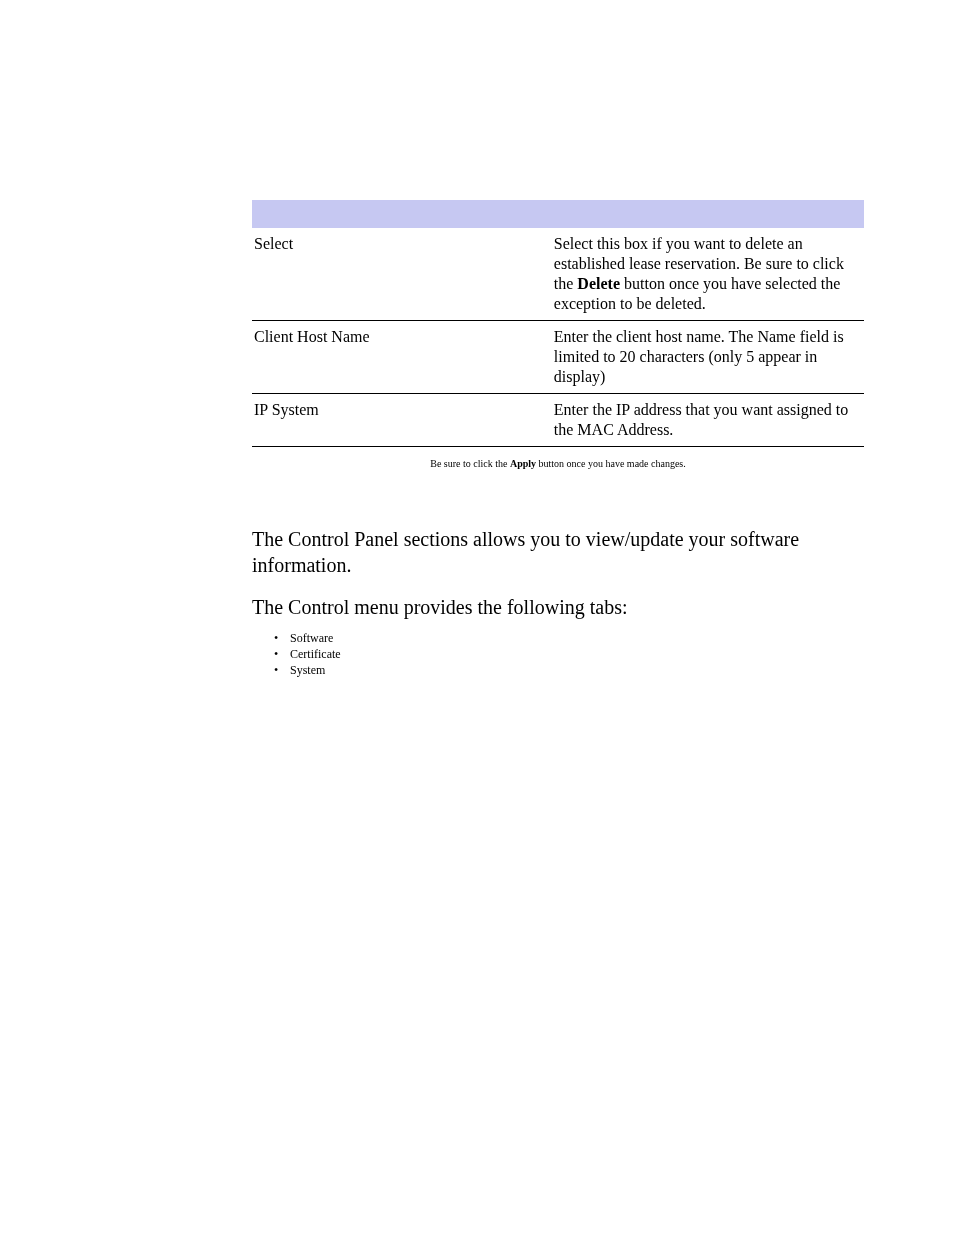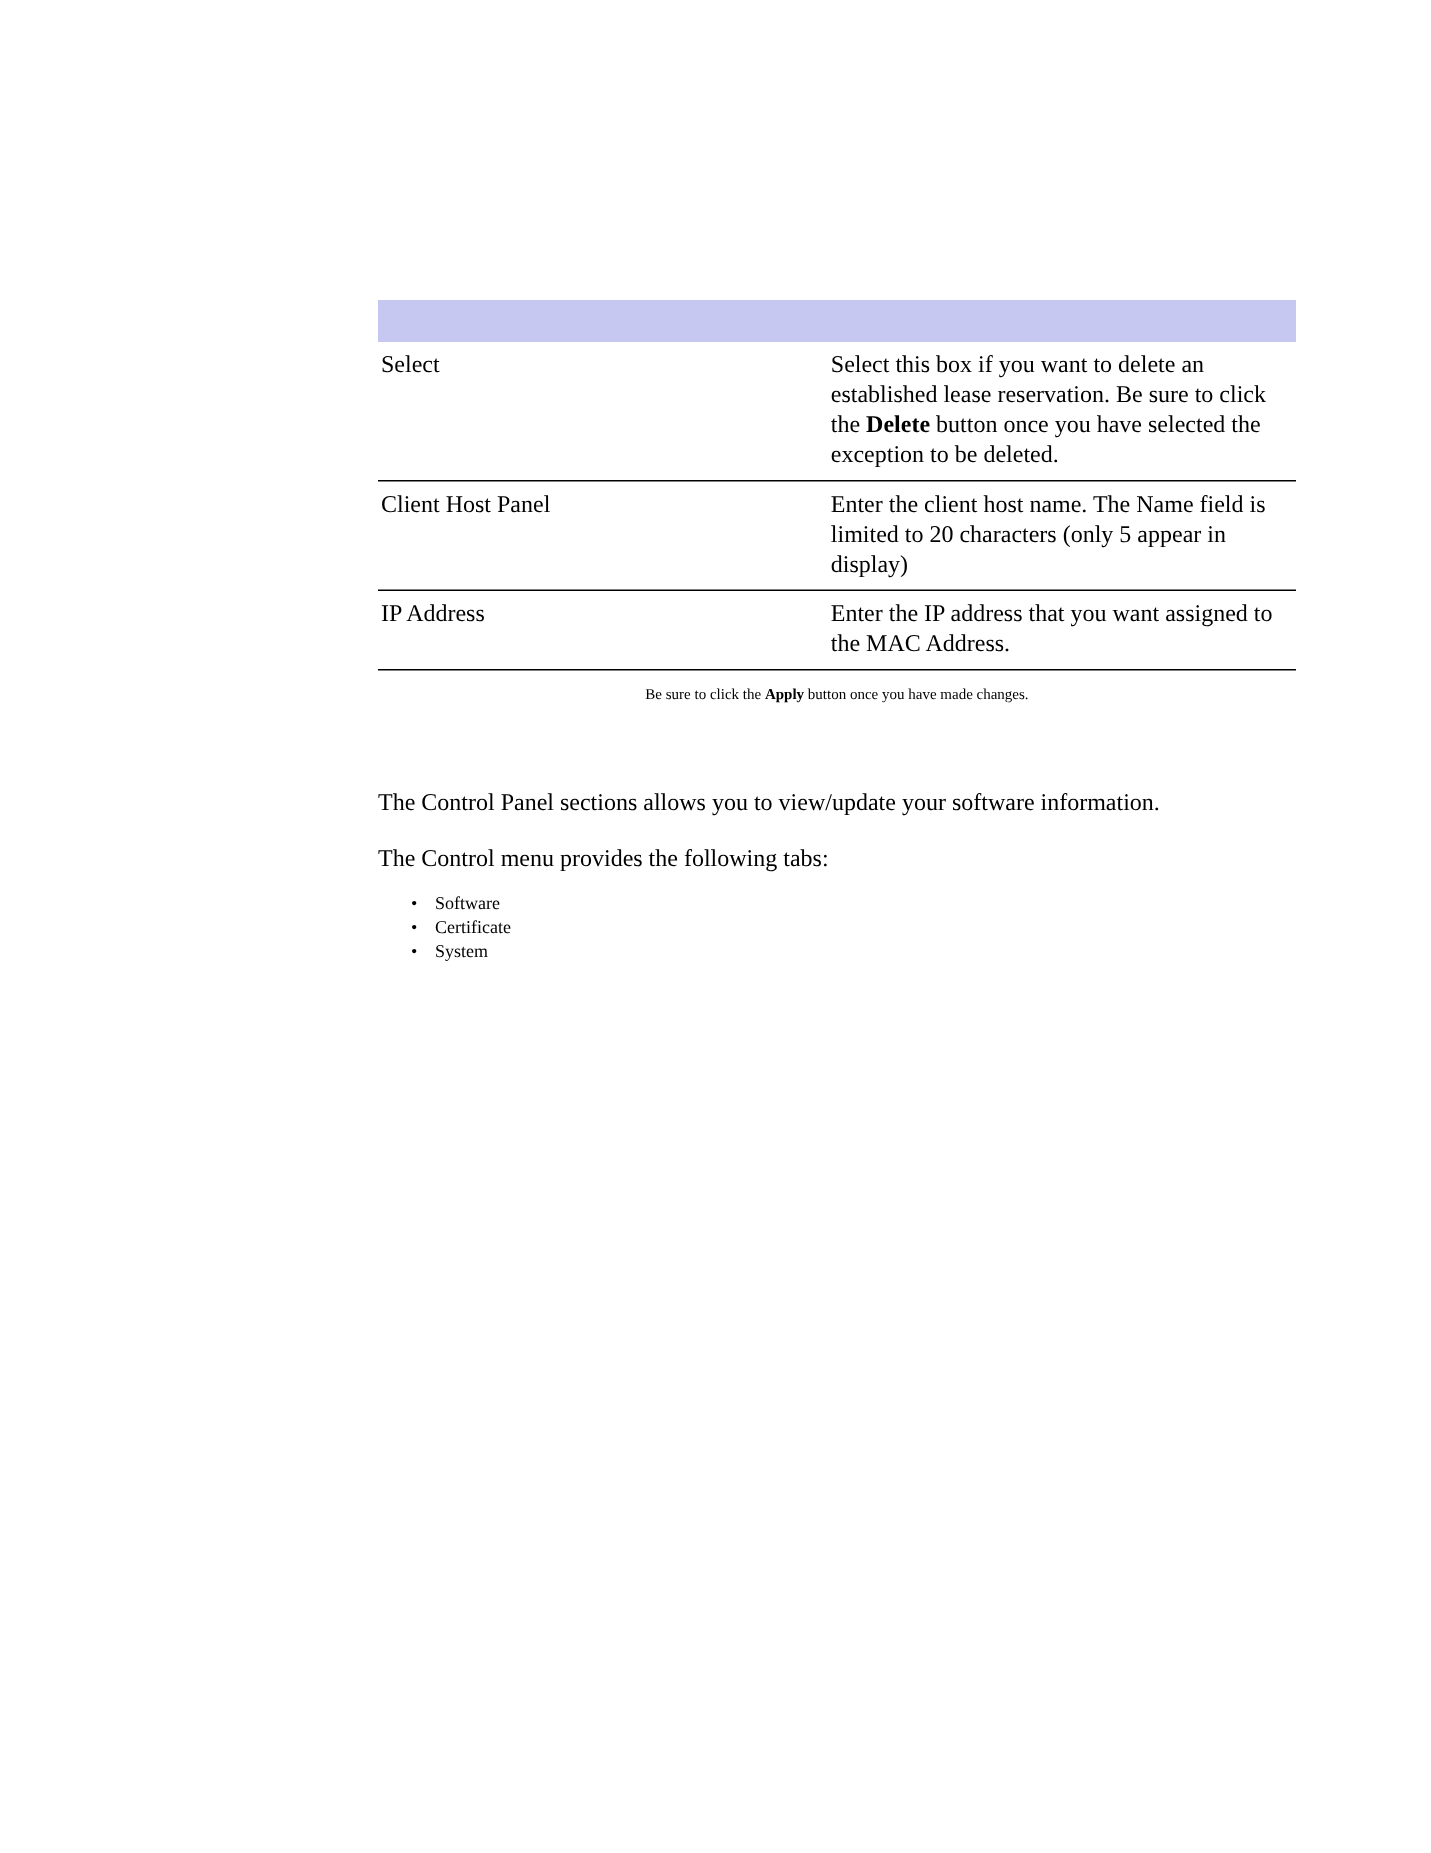--- a/index.html
+++ b/index.html
@@ -38,21 +38,21 @@
   table.fields tbody td.desc {
     width: 312px;
   }
   .note {
     font-size: 10px;
     line-height: 1.3;
     text-align: center;
   }
   .note b { font-weight: bold; }
   .para {
-    font-size: 16px;
+    font-size: 20px;
     line-height: 1.3;
     margin-top: 16px;
     margin-bottom: 10px;
   }
   .section2 {
     margin-top: 56px;
   }
   ul.tabs {
     margin: 4px 0 0 0;
     padding: 0 0 0 22px;
@@ -85,27 +85,27 @@
         </tr>
     </thead>
     <tbody>
       <tr>
         <td class="label">Select</td>
         <td class="desc">
           <span>Select this box if you want to delete an established lease reservation. Be sure to click the </span><b class="strong">Delete</b><span> button once you have selected the exception to be deleted.</span>
         </td>
       </tr>
       <tr>
-        <td class="label">Client Host Panel</td>
+        <td class="label">Client Host Name</td>
         <td class="desc">
           <span>Enter the client host name. The Name field is limited to 20 characters (only 5 appear in display)</span><b class="strong"></b><span></span>
         </td>
       </tr>
       <tr>
-        <td class="label">IP Address</td>
+        <td class="label">IP System</td>
         <td class="desc">
           <span>Enter the IP address that you want assigned to the MAC Address.</span><b class="strong"></b><span></span>
         </td>
       </tr>
     </tbody>
   </table>
 
   <p class="note">
     <span>Be sure to click the </span><b class="strong">Apply</b><span> button once you have made changes.</span>
   </p>

